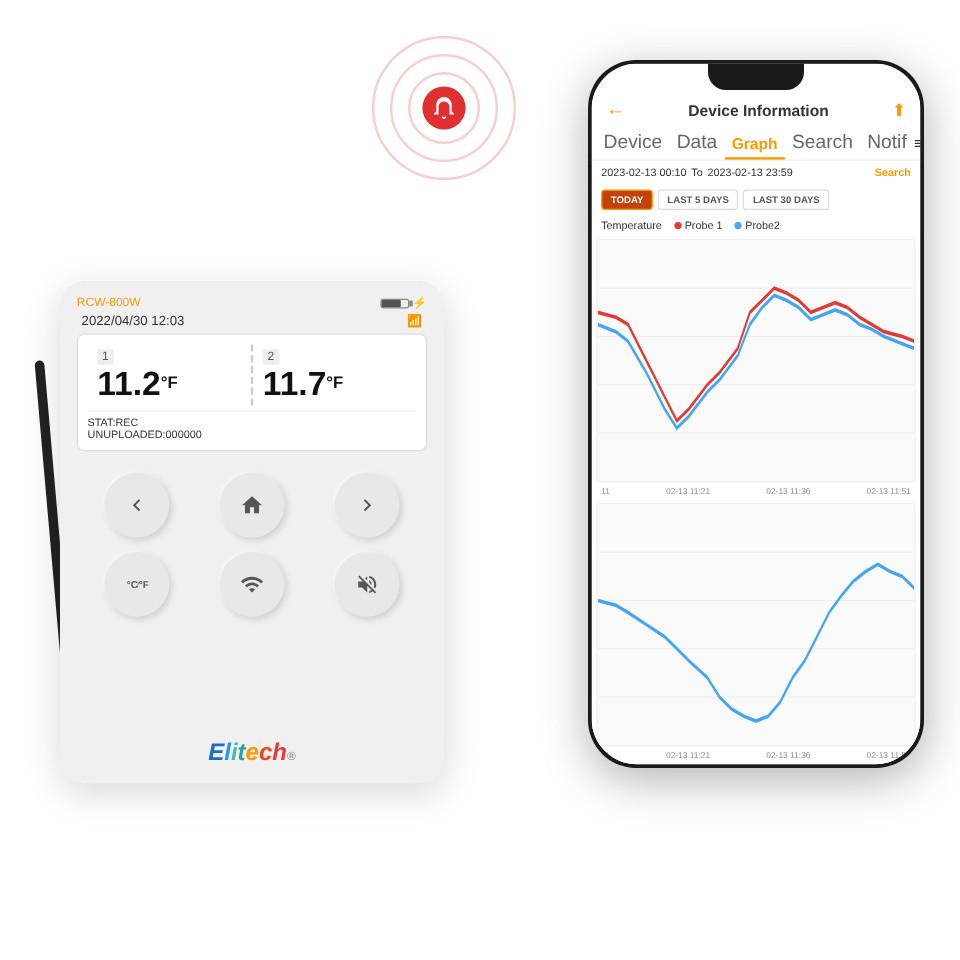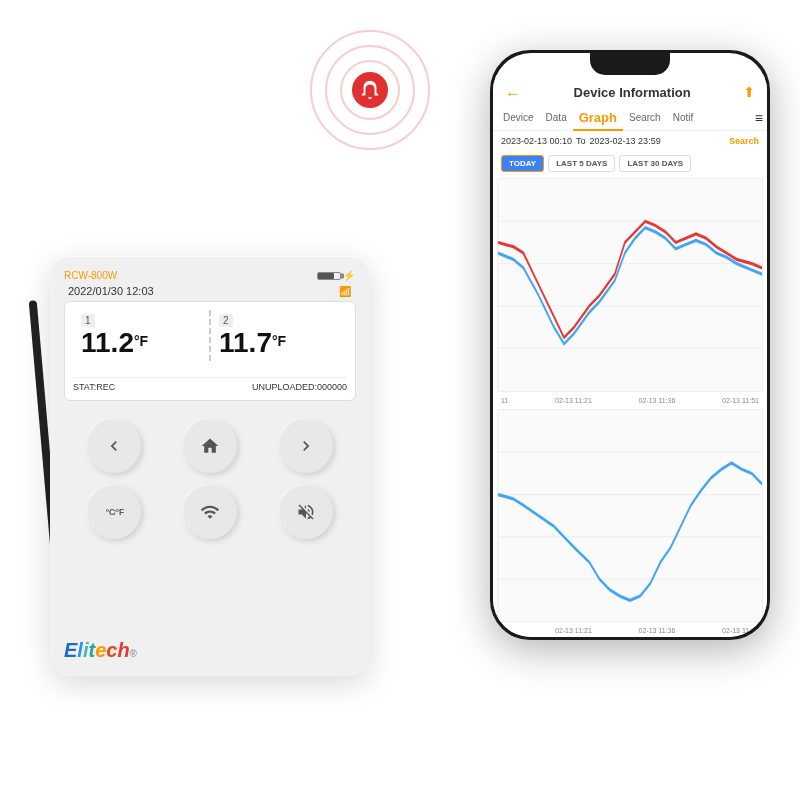--- a/index.html
+++ b/index.html
@@ -109,21 +109,21 @@
 
     
     .nav-tabs {
       display: flex;
       align-items: center;
       padding: 0 4px;
       border-bottom: 1px solid #eee;
       background: #fff;
     }
     .nav-tab {
-      font-size: 10px;
+      font-size: 16px;
       padding: 5px 6px;
       color: #666;
       position: relative;
     }
     .nav-tab.active {
       color: #f90;
       font-weight: bold;
       font-size: 13px;
     }
     .nav-tab.active::after {
@@ -168,21 +168,21 @@
     .quick-btn {
       font-size: 8px;
       padding: 3px 7px;
       border-radius: 3px;
       border: 1px solid #ddd;
       background: #fff;
       color: #555;
       font-weight: bold;
     }
     .quick-btn.active {
-      background: #3b82f6;
+      background: #c2410c;
       color: #fff;
       border-color: #f90;
     }
 
     
     .legend {
       display: flex;
       align-items: center;
       padding: 4px 8px;
       font-size: 9px;
@@ -226,31 +226,31 @@
       display: flex;
       justify-content: space-between;
       padding: 1px 4px;
       font-size: 7px;
       color: #888;
     }
 
     
     .device-frame {
       position: absolute;
-      top: 256px;
+      top: 233px;
       left: 50px;
       width: 320px;
       height: 420px;
       background: #f0f0f0;
       border-radius: 20px;
       box-shadow: 0 8px 30px rgba(0,0,0,0.15), inset 0 1px 0 rgba(255,255,255,0.8);
       padding: 14px;
       display: flex;
       flex-direction: column;
-      align-items: flex-start;
+      align-items: center;
     }
 
     
     .cable-left {
       position: absolute;
       top: 300px;
       left: 40px;
       width: 8px;
       height: 260px;
       background: #222;
@@ -346,21 +346,22 @@
       display: flex;
       align-items: flex-start;
     }
     .stat-row {
       display: flex;
       justify-content: space-between;
       font-size: 9px;
       color: #333;
       padding-top: 4px;
       border-top: 1px solid #eee;
-      margin-top: 16px;
+      margin-top: 4px;
+      flex-direction: column;
     }
 
     
     .buttons-grid {
       display: grid;
       grid-template-columns: repeat(3, 1fr);
       gap: 12px;
       padding: 8px;
       width: 100%;
     }
@@ -439,20 +440,31 @@
         <span>2023-02-13 23:59</span>
         <span class="date-search">Search</span>
       </div>
 
       <div class="quick-dates">
         <button class="quick-btn active">TODAY</button>
         <button class="quick-btn">LAST 5 DAYS</button>
         <button class="quick-btn">LAST 30 DAYS</button>
       </div>
 
+      <div class="legend">
+        <span>Temperature</span>
+        <div class="legend-item">
+          <div class="legend-dot" style="background:#e53935;"></div>
+          <span>Probe 1</span>
+        </div>
+        <div class="legend-item">
+          <div class="legend-dot" style="background:#42a5f5;"></div>
+          <span>Probe2</span>
+        </div>
+      </div>
 
       <div class="graph-area">
 
         <div class="chart-container">
           <svg class="chart-svg" viewBox="0 0 260 100" preserveAspectRatio="none">
 
             <line x1="0" y1="20" x2="260" y2="20" stroke="#eee" stroke-width="0.5"></line>
             <line x1="0" y1="40" x2="260" y2="40" stroke="#eee" stroke-width="0.5"></line>
             <line x1="0" y1="60" x2="260" y2="60" stroke="#eee" stroke-width="0.5"></line>
             <line x1="0" y1="80" x2="260" y2="80" stroke="#eee" stroke-width="0.5"></line>
@@ -501,21 +513,21 @@
 
   <div style="position:absolute; top:14px; right:14px; display:flex; gap:3px; align-items:center;">
     <div style="width:24px; height:8px; border:1.5px solid #888; border-radius:2px; position:relative;">
       <div style="width:75%; height:100%; background:#555; border-radius:1px;"></div>
       <div style="position:absolute;right:-4px;top:50%;transform:translateY(-50%);width:3px;height:5px;background:#888;border-radius:0 1px 1px 0;"></div>
     </div>
     <span style="font-size:10px; color:#555;">⚡</span>
   </div>
 
   <div class="device-status-bar">
-    <span class="device-datetime">2022/01/30  12:03</span>
+    <span class="device-datetime">2022/04/30  12:03</span>
     <div class="device-icons">
       <span>📶</span>
     </div>
   </div>
 
   <div class="device-screen">
     <div class="probe-row">
       <div class="probe-col">
         <span class="probe-num">1</span>
         <div class="probe-reading">

